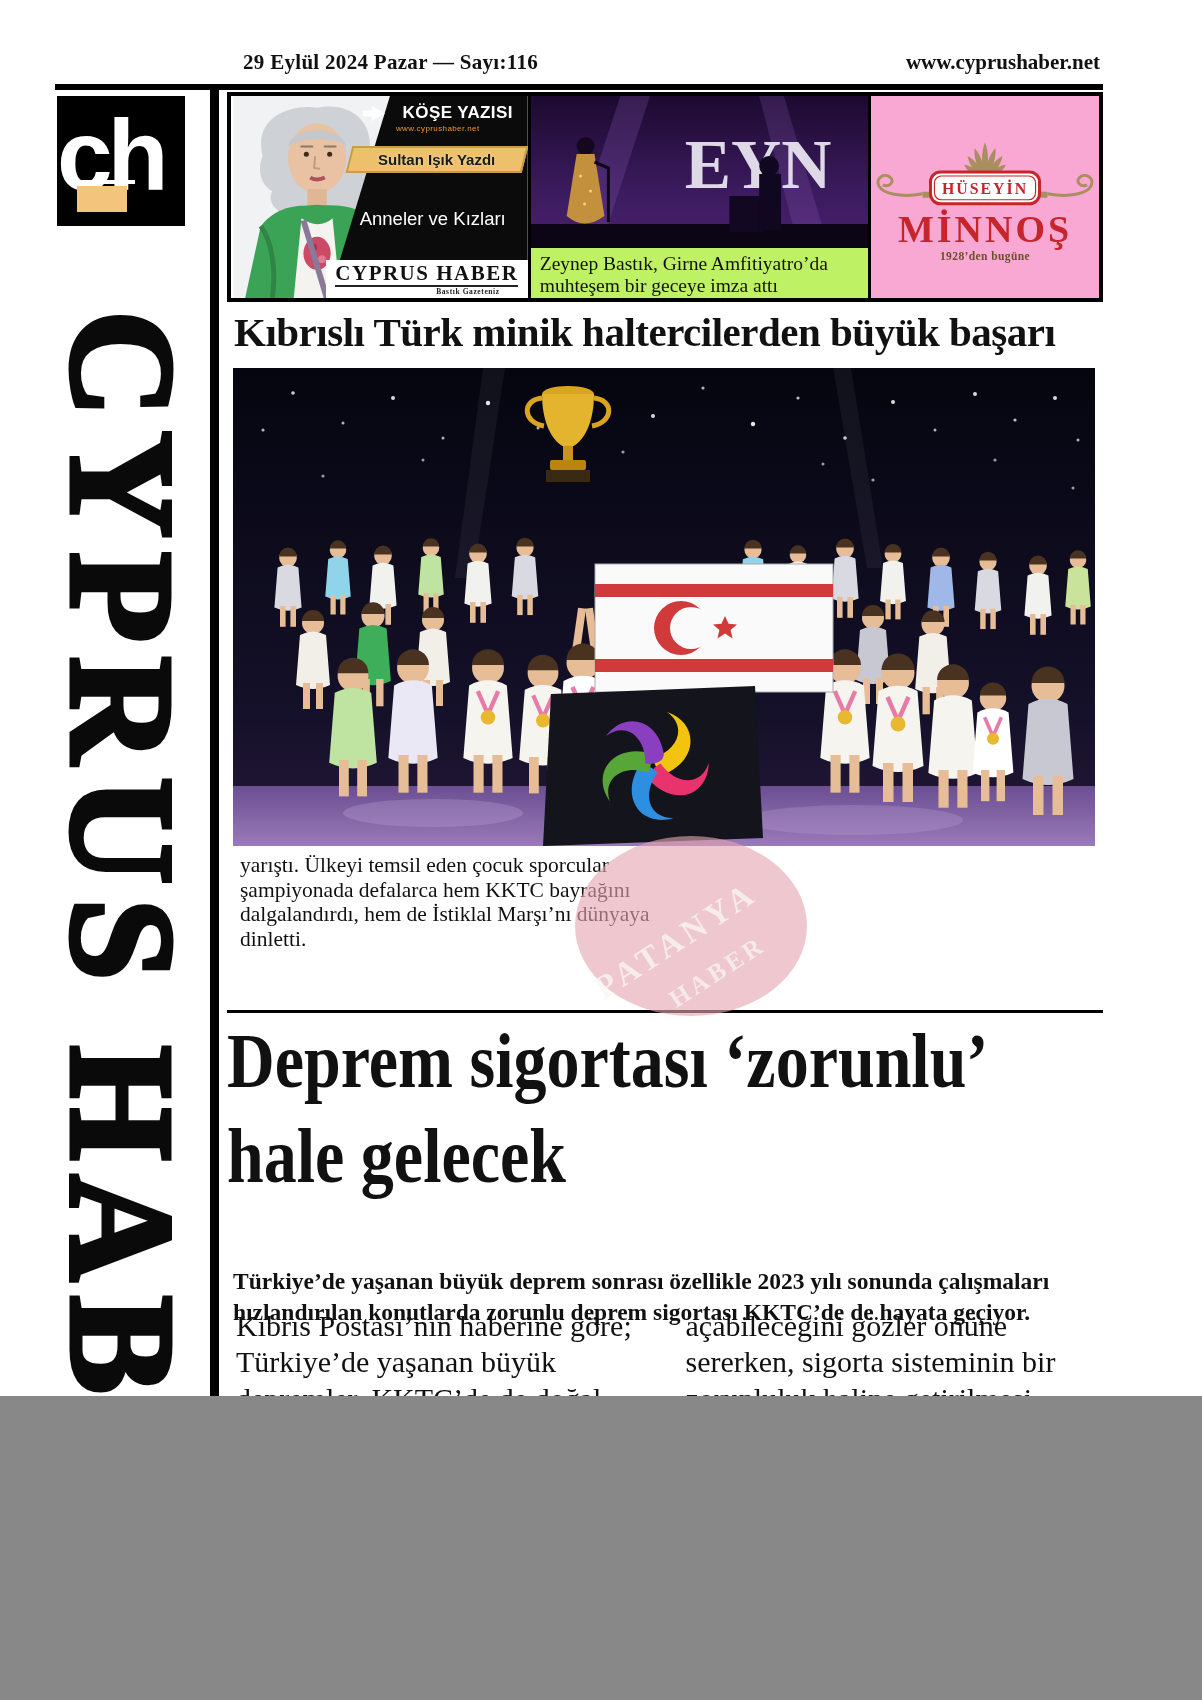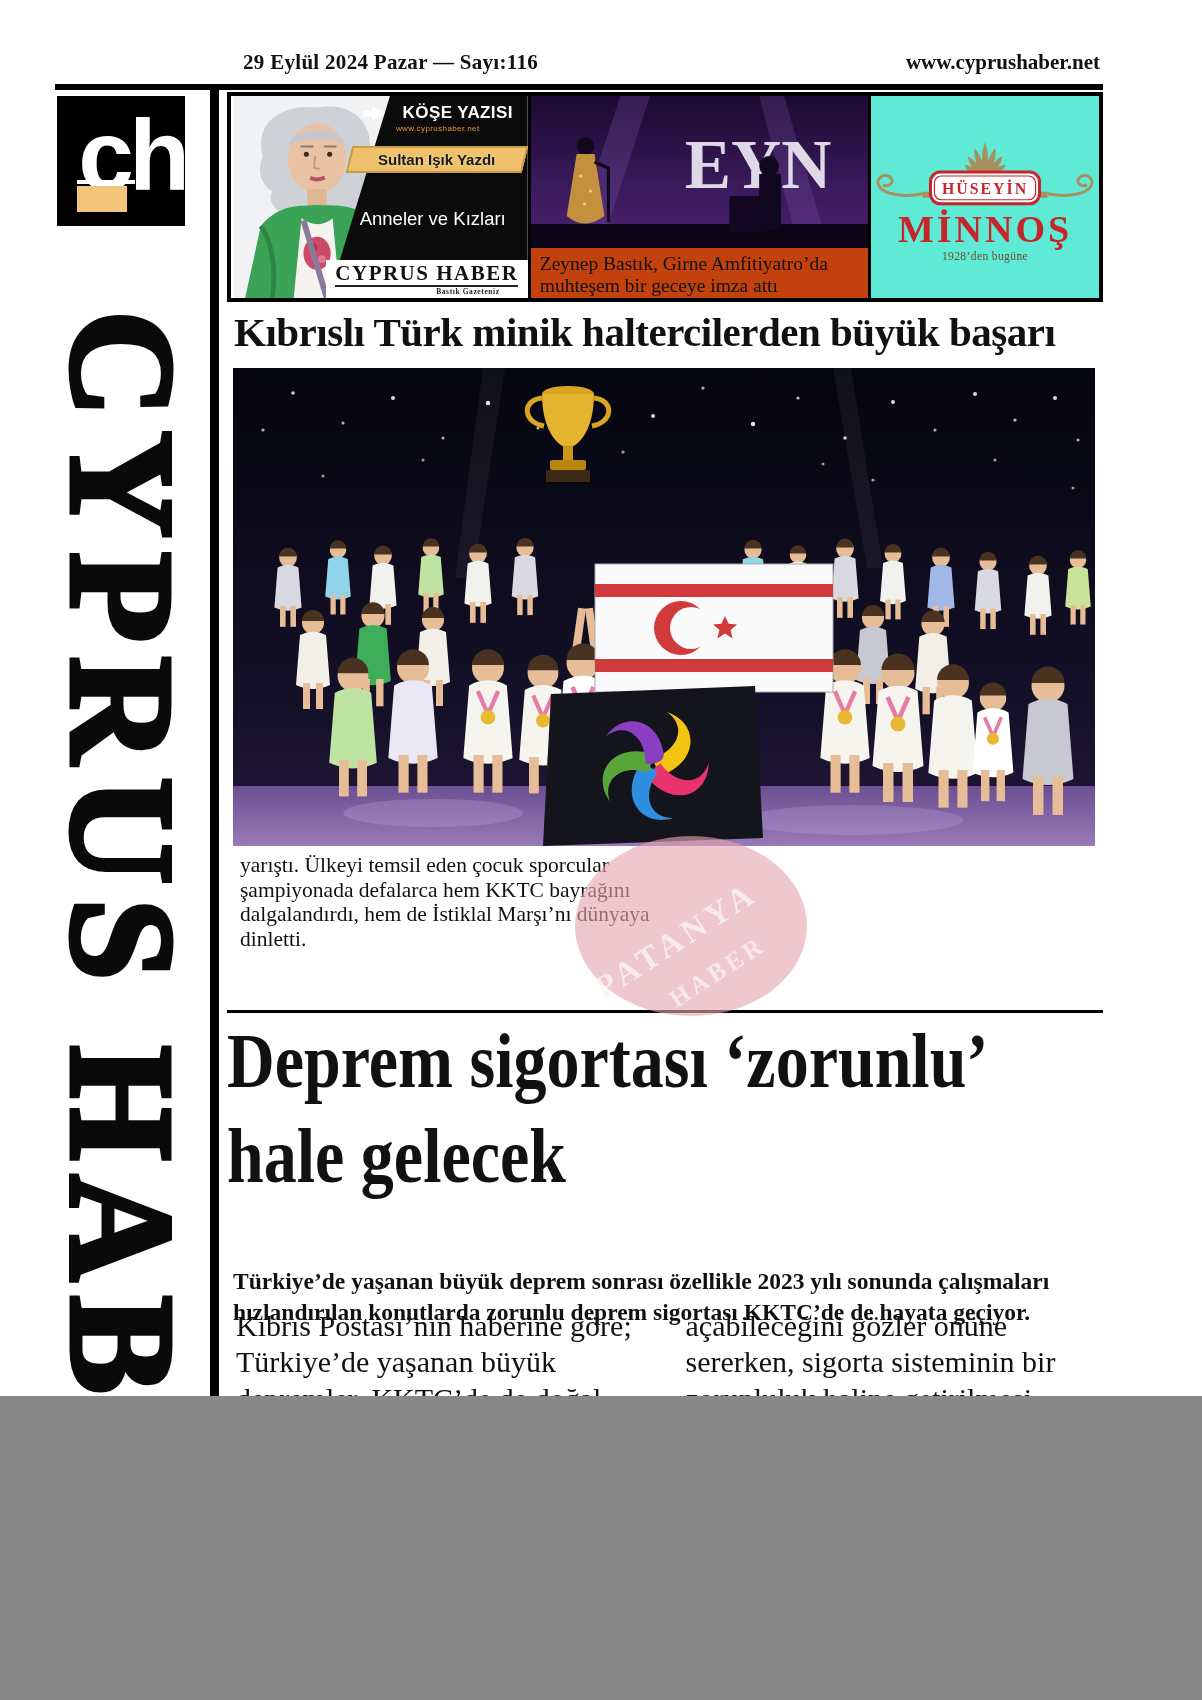--- a/index.html
+++ b/index.html
@@ -11,37 +11,37 @@
   
   .dateline-left { position:absolute; left:243px; top:50px; font-size:21px; font-weight:bold; letter-spacing:.3px; }
   .dateline-right { position:absolute; right:102px; top:50px; font-size:21px; font-weight:bold; }
   .rule-top { position:absolute; left:55px; top:84px; width:1048px; height:6px; background:#000; }
   .rule-left { position:absolute; left:210px; top:84px; width:9px; height:1568px; background:#000; }
   .rule-mid { position:absolute; left:227px; top:1010px; width:876px; height:3px; background:#000; }
 
   
   .logo-box { position:absolute; left:57px; top:96px; width:128px; height:130px; background:#000; }
   .logo-ch { color:#fff; font-family:"Liberation Sans","DejaVu Sans",sans-serif; font-weight:bold;
-             font-size:100px; line-height:118px; text-align:right; letter-spacing:-5px; }
+             font-size:100px; line-height:118px; text-align:left; letter-spacing:-5px; }
   .logo-underline { position:absolute; left:20px; bottom:42px; width:58px; height:4px; background:#fff; }
   .logo-accent { position:absolute; left:20px; bottom:14px; width:50px; height:26px; background:#f2c47c; }
   .masthead {
     position:absolute; left:38px; top:296px; width:1360px; height:168px;
     transform-origin:0 0; transform:rotate(90deg) translateY(-168px);
     font-weight:bold; font-size:148px; line-height:168px; letter-spacing:14px;
     text-align:center; white-space:nowrap; color:#0a0a0a;
     -webkit-text-stroke:5px #0a0a0a;
   }
 
   
   .topbox { position:absolute; left:227px; top:92px; width:876px; height:210px;
             border:4px solid #000; box-sizing:border-box; display:flex; background:#fff; }
   .panel-columnist { width:300px; position:relative; border-right:3px solid #000; overflow:hidden; background:#fff; }
-  .panel-concert  { width:341px; position:relative; border-right:3px solid #000; display:flex; flex-direction:column; background:#c2410c; }
-  .panel-ad { flex:1; display:flex; flex-direction:column; align-items:center; justify-content:center; background:#5eead4; }
+  .panel-concert  { width:341px; position:relative; border-right:3px solid #000; display:flex; flex-direction:column; background:#bef264; }
+  .panel-ad { flex:1; display:flex; flex-direction:column; align-items:center; justify-content:center; background:#f9a8d4; }
 
   .portrait-svg { position:absolute; left:0; top:0; width:175px; height:100%; }
   .col-black { position:absolute; left:88px; right:0; top:0; bottom:38px; background:#0b0b0b;
                clip-path:polygon(34% 0, 100% 0, 100% 100%, 10% 100%); }
   .kicker-row { position:absolute; top:7px; right:4px; width:172px; text-align:center; color:#fff;
                 font-family:"Liberation Sans","DejaVu Sans",sans-serif; }
   .kicker-label { display:flex; align-items:center; justify-content:center; gap:18px;
                   font-size:17px; font-weight:bold; letter-spacing:.4px; }
   .kicker-url { color:#e8993a; font-size:8px; margin-top:1px; letter-spacing:.4px; }
   .byline-banner { position:absolute; top:50px; right:3px; width:176px; height:27px; background:#eec06c;
@@ -54,21 +54,21 @@
   .brandstrip { position:absolute; bottom:0; left:95px; right:0; height:38px; background:#fff;
                 display:flex; flex-direction:column; align-items:center; justify-content:center; }
   .brandname { font-size:21px; font-weight:bold; letter-spacing:1.5px; border-bottom:2px solid #222; line-height:1.05; }
   .brandsub { font-size:7.5px; font-weight:bold; color:#222; letter-spacing:.6px; align-self:flex-end; margin-right:28px; }
 
   .concert-photo { width:100%; height:152px; display:block; }
   .concert-caption { flex:1; padding:5px 9px 0 9px; font-size:19.5px; line-height:1.13; }
 
   .ad-ornament { width:228px; height:82px; display:block; }
   .ad-name { color:#c5252b; font-weight:bold; font-size:38px; letter-spacing:3px; line-height:1; margin-top:-4px; }
-  .ad-sub { font-size:11.5px; color:#6b4f2a; font-weight:normal; margin-top:2px; letter-spacing:.4px; }
+  .ad-sub { font-size:11.5px; color:#6b4f2a; font-weight:bold; margin-top:2px; letter-spacing:.4px; }
 
   
   .headline1 { position:absolute; left:234px; top:308px; width:870px; font-size:41px; font-weight:bold;
                letter-spacing:-.5px; white-space:nowrap; }
   .photo-main { position:absolute; left:233px; top:368px; width:862px; height:478px; display:block; }
   .caption-cols { position:absolute; left:240px; top:853px; width:860px; display:flex; gap:20px;
                   font-size:21.5px; line-height:1.14; }
   .cap-col { width:420px; }
   .watermark { position:absolute; left:575px; top:836px; width:232px; height:180px; border-radius:50%;
                background:rgba(227,166,176,0.62); z-index:5; }

